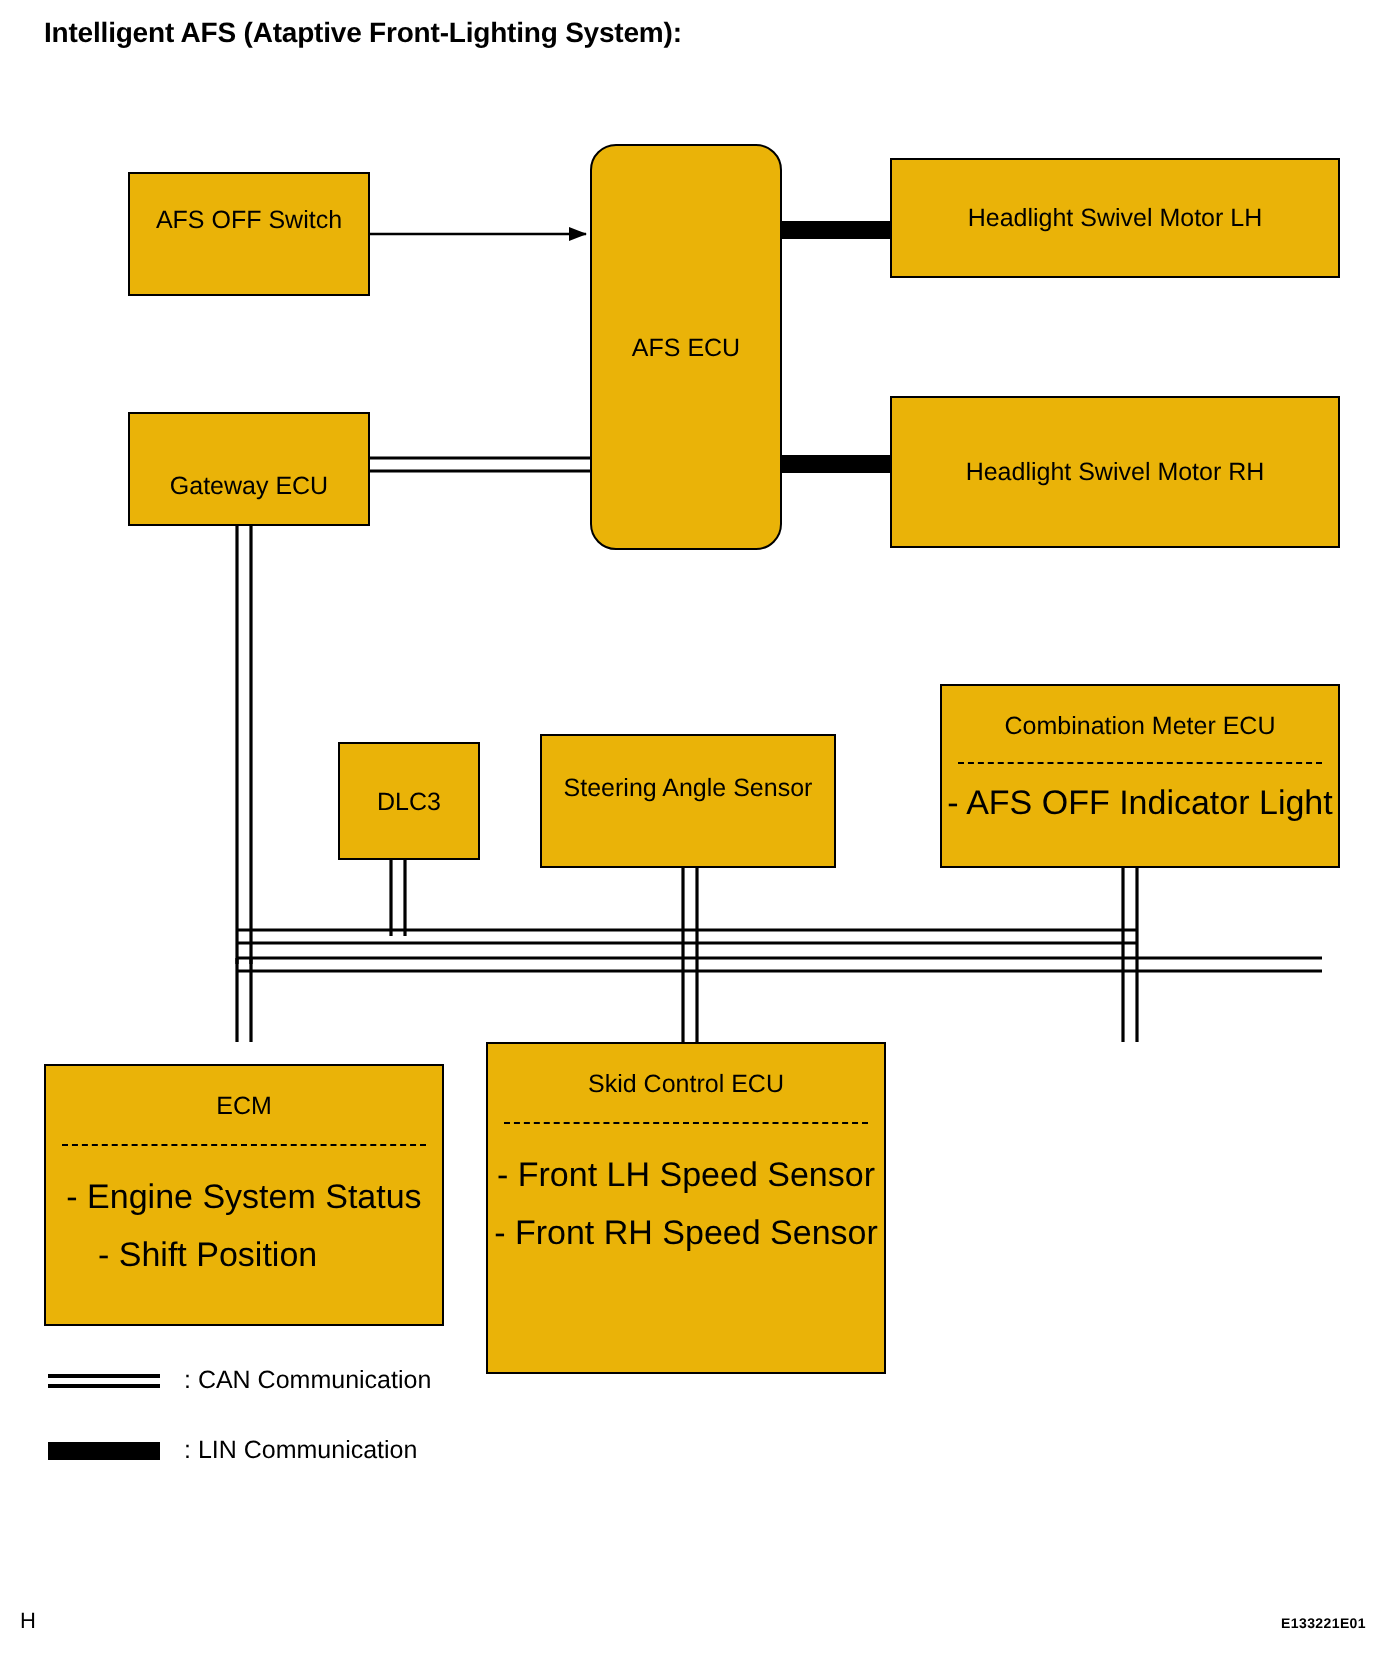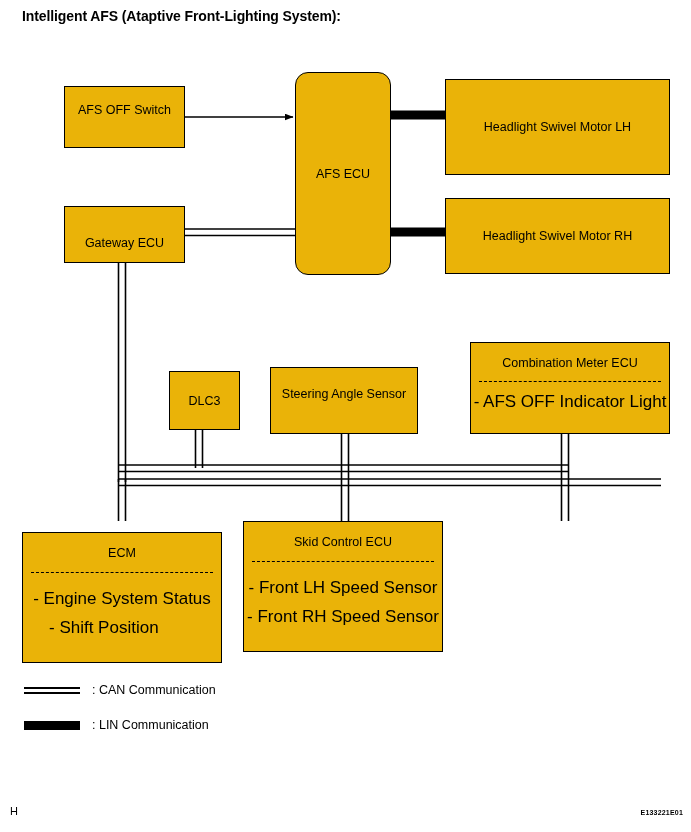--- a/index.html
+++ b/index.html
@@ -196,21 +196,21 @@
   </svg>
 
   <div class="node" style="left:64px; top:86px; width:121px; height:62px;">
     <div class="node-title" style="top:16px;">AFS OFF Switch</div>
   </div>
 
   <div class="node rounded" style="left:295px; top:72px; width:96px; height:203px;">
     <div class="node-center">AFS ECU</div>
   </div>
 
-  <div class="node" style="left:445px; top:79px; width:225px; height:96px;">
+  <div class="node" style="left:445px; top:79px; width:225px; height:60px;">
     <div class="node-center">Headlight Swivel Motor LH</div>
   </div>
 
   <div class="node" style="left:445px; top:198px; width:225px; height:76px;">
     <div class="node-center">Headlight Swivel Motor RH</div>
   </div>
 
   <div class="node" style="left:64px; top:206px; width:121px; height:57px;">
     <div class="node-title" style="top:29px;">Gateway ECU</div>
   </div>
@@ -229,21 +229,21 @@
     <div class="sub-item" style="top:49px;">- AFS OFF Indicator Light</div>
   </div>
 
   <div class="node" style="left:22px; top:532px; width:200px; height:131px;">
     <div class="node-title" style="top:13px;">ECM</div>
     <div class="divider" style="top:39px;"></div>
     <div class="sub-item" style="top:56px;">-  Engine System Status</div>
     <div class="sub-item" style="top:85px; text-align:left; padding-left:26px;">- Shift Position</div>
   </div>
 
-  <div class="node" style="left:243px; top:521px; width:200px; height:131px;">
+  <div class="node" style="left:243px; top:521px; width:200px; height:166px;">
     <div class="node-title" style="top:13px;">Skid Control ECU</div>
     <div class="divider" style="top:39px;"></div>
     <div class="sub-item" style="top:56px;">- Front LH Speed Sensor</div>
     <div class="sub-item" style="top:85px;">- Front RH Speed Sensor</div>
   </div>
 
 
   <div class="legend-row" style="left:24px; top:691px;">
     <span class="legend-can"></span>
     <span class="legend-label">: CAN Communication</span>

